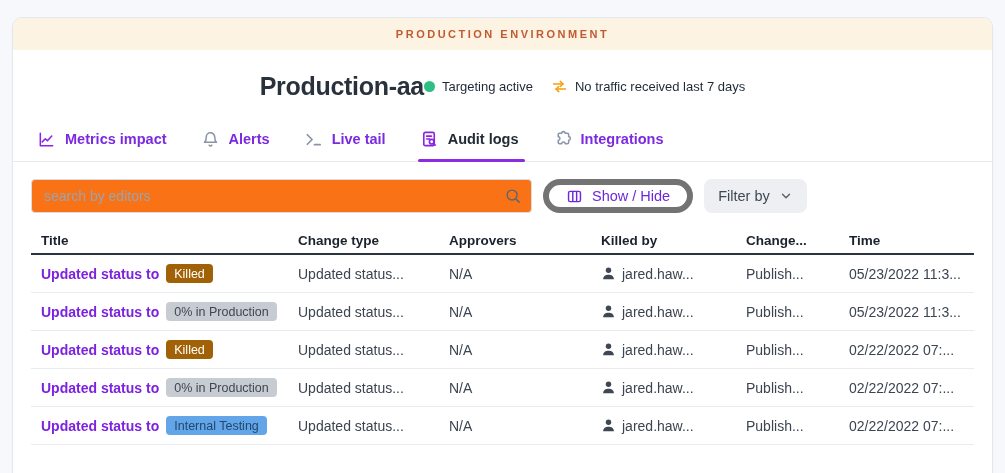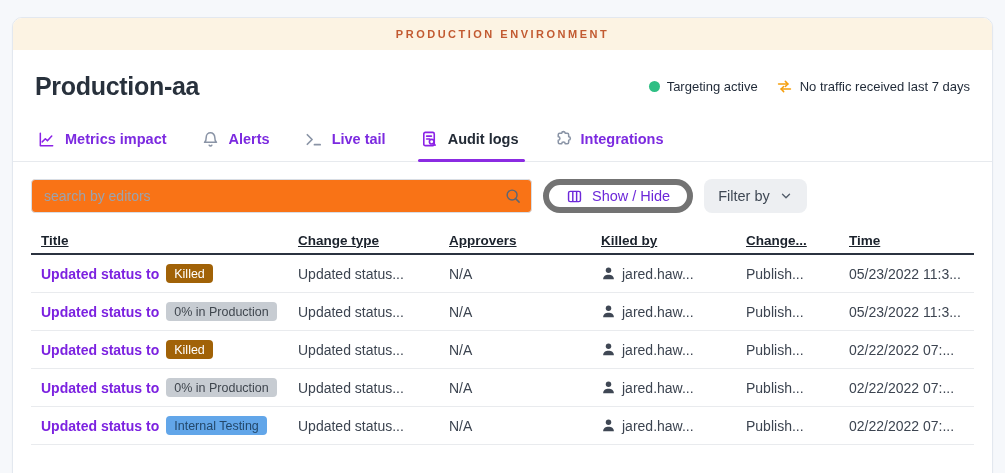--- a/index.html
+++ b/index.html
@@ -17,21 +17,21 @@
   }
   
   .banner {
     height:32px; background:#fcf3e3; display:flex; align-items:center; justify-content:center;
   }
   .banner span {
     color:#c25a31; font-size:11px; font-weight:bold; letter-spacing:2.5px;
   }
   
   .page-header {
-    display:flex; justify-content:space-between; align-items:center;
+    display:flex; justify-content:center; align-items:center;
     padding:22px 22px 16px 22px;
   }
   .page-title { font-size:25px; font-weight:bold; color:#28313c; letter-spacing:-0.3px; }
   .status-group { display:flex; align-items:center; gap:18px; }
   .status-item { display:flex; align-items:center; gap:7px; font-size:13px; color:#1f2937; }
   .green-dot { width:11px; height:11px; border-radius:50%; background:#2fbf84; display:inline-block; }
   
   .tabs {
     display:flex; gap:34px; padding:0 24px; border-bottom:1px solid #e7eaee;
     height:45px; align-items:stretch;
@@ -70,21 +70,21 @@
   }
   
   .table { margin:0 18px 0 18px; }
   .thead, .trow {
     display:grid;
     grid-template-columns:267px 151px 152px 145px 103px 1fr;
     align-items:center;
   }
   .thead {
     height:28px; border-bottom:2px solid #2b3240;
-    font-size:13.5px; font-weight:bold; color:#1b222c;text-decoration:underline;
+    font-size:13.5px; font-weight:bold; color:#1b222c;
   }
   .thead > div:first-child, .trow > div:first-child { padding-left:10px; }
   .trow {
     height:38px; border-bottom:1px solid #e9ebee; font-size:14px; color:#3c4450;
     background:#fff;
   }
   .cell-title { display:flex; align-items:center; gap:7px; overflow:hidden; white-space:nowrap; }
   .title-link { color:#7c22e0; font-weight:bold; font-size:14px; cursor:pointer; white-space:nowrap; }
   .badge {
     display:inline-block; padding:2.5px 8px; border-radius:4px; font-size:12.5px; white-space:nowrap;

